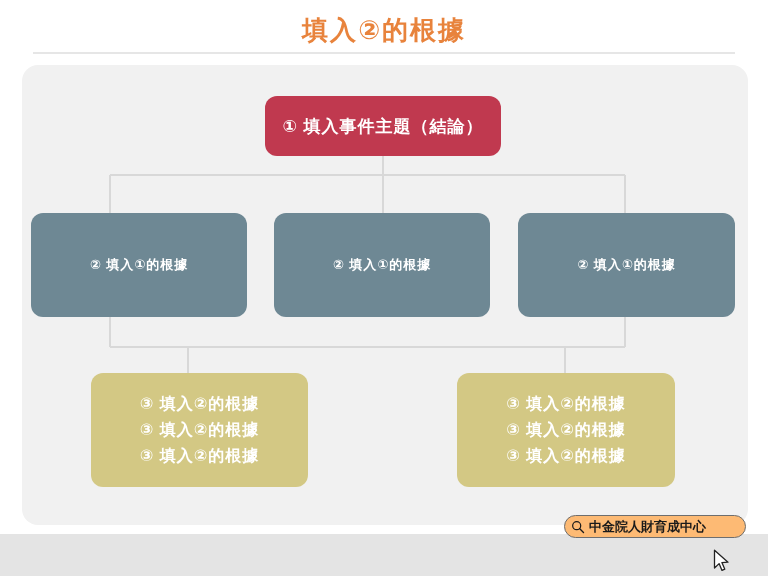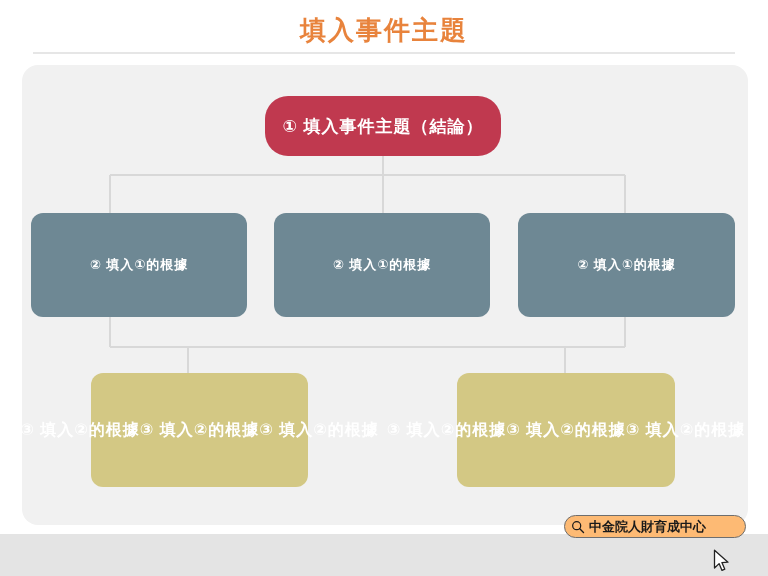--- a/index.html
+++ b/index.html
@@ -75,37 +75,36 @@
     white-space: nowrap;
   }
 
   
   .node-top {
     left: 265px;
     top: 96px;
     width: 236px;
     height: 60px;
     background: #C0394F;
-    border-radius: 23px;
   }
   .node-top .node-label { font-size: 17px; }
 
   
   .node-mid { top: 213px; height: 104px; background: #6E8894; }
   .node-mid .node-label { font-size: 13px; }
   .node-mid-1 { left: 31px;  width: 216px; }
   .node-mid-2 { left: 274px; width: 216px; }
   .node-mid-3 { left: 518px; width: 217px; }
 
   
   .node-bot {
     top: 373px;
     height: 114px;
     background: #D3C884;
-    flex-direction: row;
+    flex-direction: column;
     align-items: center;
     justify-content: center;
   }
   .node-bot-1 { left: 91px;  width: 217px; }
   .node-bot-2 { left: 457px; width: 218px; }
   .node-bot .node-label {
     font-size: 16px;
     line-height: 26px;
     display: block;
   }
@@ -154,21 +153,21 @@
     position: absolute;
     left: 713px;
     top: 549px;
     width: 18px;
     height: 26px;
   }
 </style>
 </head>
 <body>
 
-<div class="slide-title">填入事件主題</div>
+<div class="slide-title">填入②的根據</div>
 <div class="title-divider"></div>
 
 <div class="panel"></div>
 
 <svg class="connectors" viewBox="0 0 768 576" width="768" height="576">
   <g stroke="#D8D8D8" stroke-width="1.4" fill="none" shape-rendering="crispEdges">
 
     <line x1="383" y1="156" x2="383" y2="213"></line>
 
     <line x1="110" y1="175" x2="625" y2="175"></line>

